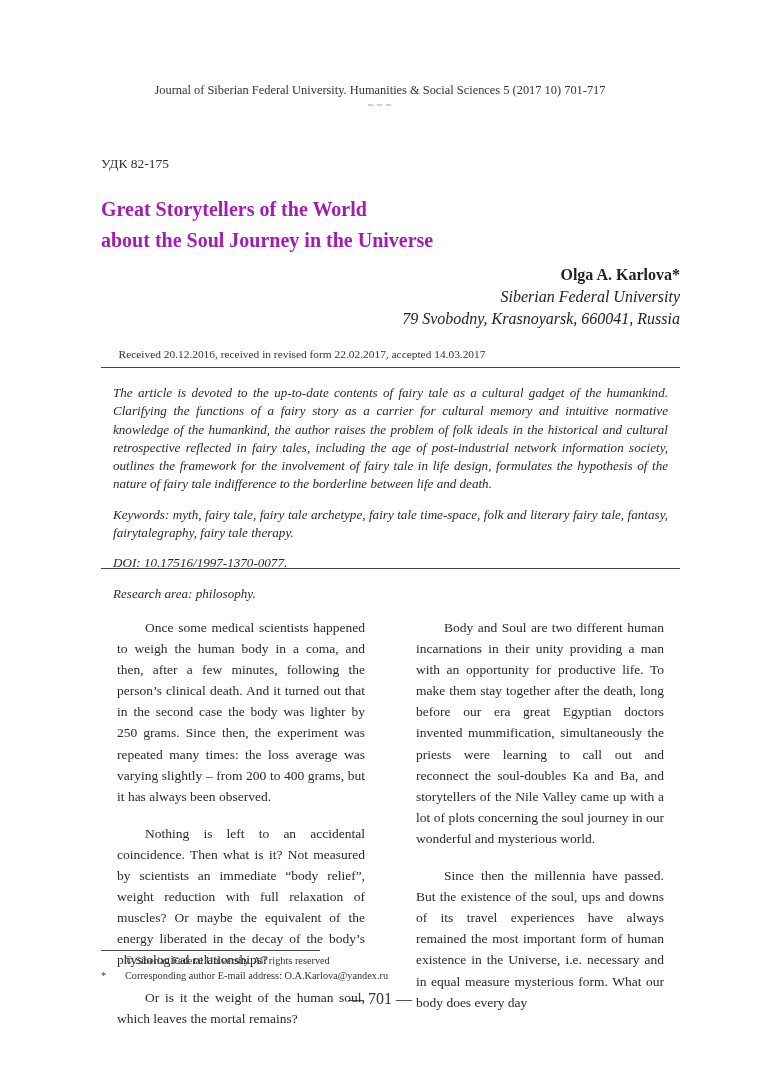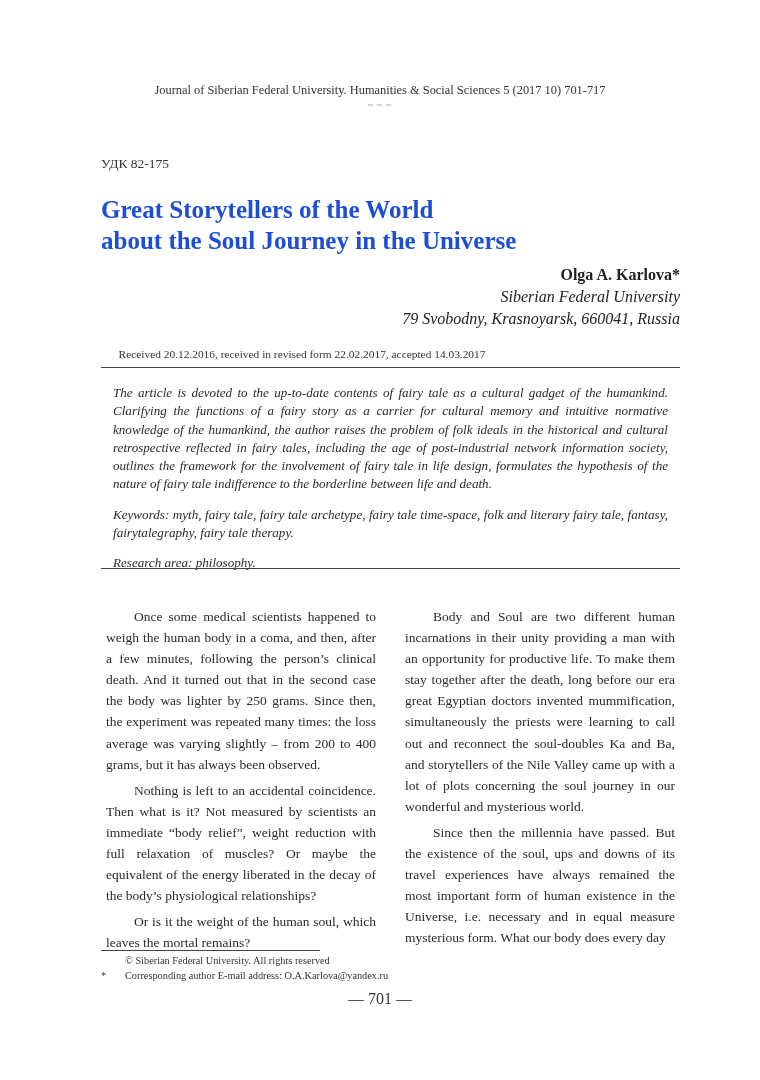--- a/index.html
+++ b/index.html
@@ -4,31 +4,31 @@
   <style>
     html, body { margin: 0; padding: 0; background: #ffffff; }
     body {
       width: 760px; height: 1080px; position: relative; overflow: hidden;
       font-family: "Liberation Serif", "DejaVu Serif", serif; color: #222;
     }
     .abs { position: absolute; }
     .journal-header { left: 0; width: 760px; top: 83px; text-align: center; font-size: 12.4px; color: #333; }
     .tildes { left: 0; width: 760px; top: 100px; text-align: center; font-size: 9px; color: #555; letter-spacing: 1px; }
     .udk { left: 101px; top: 156px; font-size: 13.5px; color: #333; }
-    .title { left: 101px; top: 194px; font-size: 25px; font-weight: bold; line-height: 31px; color: #1d4ed8; }
+    .title { left: 101px; top: 194px; font-size: 20px; font-weight: bold; line-height: 31px; color: #a21caf; }
     .author-block { right: 80px; top: 264px; text-align: right; font-size: 16px; line-height: 22px; }
     .author-name { font-weight: bold; }
     .affil { font-style: italic; }
     .received { left: 0; width: 604px; top: 348px; text-align: center; font-size: 11.4px; color: #333; }
     .rule { left: 101px; width: 579px; height: 0; border-top: 1.5px solid #444; }
     .abstract { left: 101px; width: 579px; top: 372px; font-style: italic; font-size: 13.1px; line-height: 18.3px; text-align: justify; color: #2a2a2a; }
     .abstract p { margin: 12px; }
     .kw { margin-top: 6px !important; }
     .col { top: 601px; width: 280px; font-size: 13.5px; line-height: 21.1px; text-align: justify; color: #2a2a2a; }
-    .col p { margin: 5px; text-indent: 28px; }
+    .col p { margin: 16px; text-indent: 28px; }
     .col-left { left: 101px; }
     .col-right { left: 400px; }
     .footnote-rule { left: 101px; width: 219px; top: 950px; border-top: 1px solid #444; }
     .footnotes { left: 101px; top: 953px; font-size: 10.3px; line-height: 15px; color: #333; }
     .fn-row { display: flex; }
     .fn-mark { width: 24px; }
     .page-num { left: 0; width: 760px; top: 990px; text-align: center; font-size: 16px; color: #333; }
   </style>
 </head>
 <body>
@@ -48,20 +48,21 @@
   <div class="affil">Siberian Federal University</div>
   <div class="affil">79 Svobodny, Krasnoyarsk, 660041, Russia</div>
 </div>
 
 <div class="abs received">Received 20.12.2016, received in revised form 22.02.2017, accepted 14.03.2017</div>
 <div class="abs rule" style="top:367px;"></div>
 
 <div class="abs abstract">
   <p>The article is devoted to the up-to-date contents of fairy tale as a cultural gadget of the humankind. Clarifying the functions of a fairy story as a carrier for cultural memory and intuitive normative knowledge of the humankind, the author raises the problem of folk ideals in the historical and cultural retrospective reflected in fairy tales, including the age of post-industrial network information society, outlines the framework for the involvement of fairy tale in life design, formulates the hypothesis of the nature of fairy tale indifference to the borderline between life and death.</p>
   <p class="kw">Keywords: myth, fairy tale, fairy tale archetype, fairy tale time-space, folk and literary fairy tale, fantasy, fairytalegraphy, fairy tale therapy.</p>
+  <p class="kw">DOI: 10.17516/1997-1370-0077.</p>
   <p class="kw">Research area: philosophy.</p>
 </div>
 <div class="abs rule" style="top:568px;"></div>
 
 <div class="abs col col-left">
   <p>Once some medical scientists happened to weigh the human body in a coma, and then, after a few minutes, following the person’s clinical death. And it turned out that in the second case the body was lighter by 250 grams. Since then, the experiment was repeated many times: the loss average was varying slightly – from 200 to 400 grams, but it has always been observed.</p>
   <p>Nothing is left to an accidental coincidence. Then what is it? Not measured by scientists an immediate “body relief”, weight reduction with full relaxation of muscles? Or maybe the equivalent of the energy liberated in the decay of the body’s physiological relationships?</p>
   <p>Or is it the weight of the human soul, which leaves the mortal remains?</p>
 </div>
 

